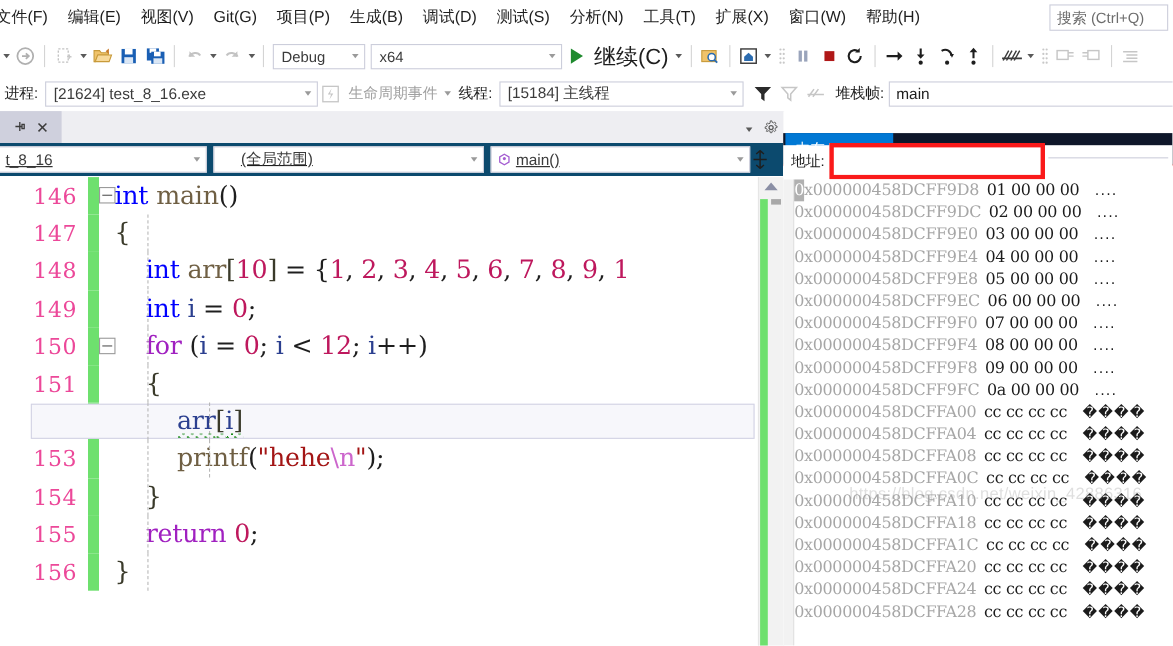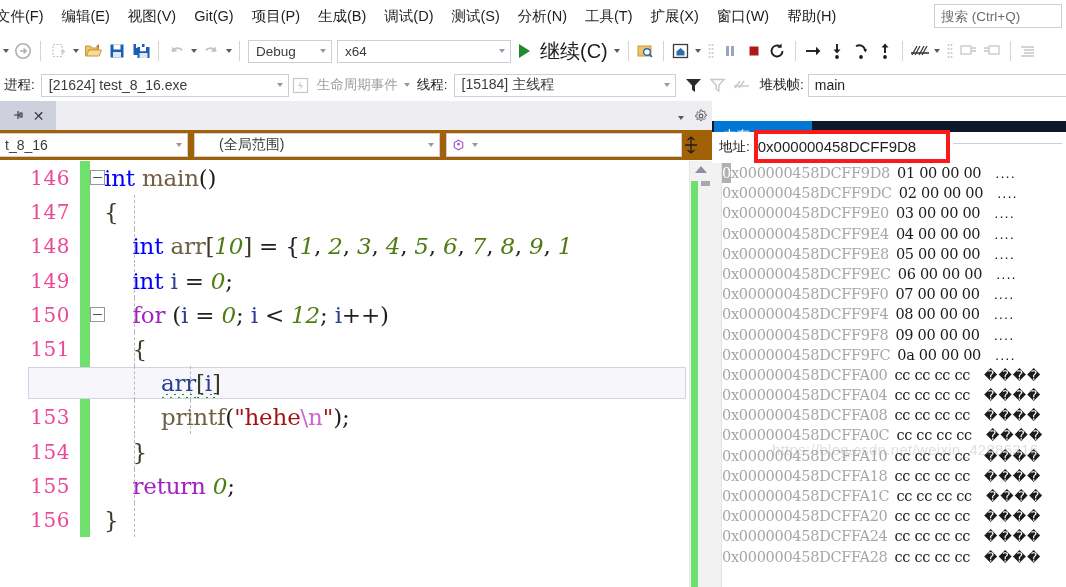--- a/index.html
+++ b/index.html
@@ -16,21 +16,21 @@
   .menubar{
     position:absolute;left:0;top:0;width:1066px;height:33px;
     background:#ffffff;display:flex;align-items:center;
   }
   .menu-item{
     font-size:14.5px;color:#1e1e1e;padding:0 9px;line-height:33px;
     white-space:nowrap;cursor:default;
   }
   .menu-item:first-child{padding-left:0;margin-left:-4px;}
   .search-box{
-    position:absolute;right:4px;top:4px;width:128px;height:24px;
+    position:absolute;right:4px;top:4px;width:108px;height:24px;
     border:1px solid #cccedb;background:#ffffff;
     font-size:13.5px;color:#6d6d6d;line-height:24px;padding-left:6px;
     box-sizing:border-box;white-space:nowrap;overflow:hidden;
   }
 
   
   .toolbar1{
     position:absolute;left:0;top:33px;width:1066px;height:36px;
     background:#ffffff;display:flex;align-items:center;
   }
@@ -96,21 +96,21 @@
   .tabstrip-right{
     position:absolute;right:4px;top:0;height:29px;display:flex;
     align-items:center;gap:10px;
   }
   .gear{
     width:14px;height:14px;display:block;
   }
 
   .nav-bar{
     position:absolute;left:0;top:29px;width:712px;height:30px;
-    background:#a16207;display:flex;align-items:center;
+    background:#0c4a6e;display:flex;align-items:center;text-decoration:underline;
   }
   .nav-combo{height:24px;}
   .file-combo{width:196px;margin-left:-8px;}
   .scope-combo{width:246px;margin-left:6px;}
   .func-combo{width:236px;margin-left:6px;}
   .split-ico{width:18px;display:flex;align-items:center;justify-content:center;
     font-size:15px;color:#1e1e1e;}
   .fn-glyph{
     width:13px;height:13px;margin-left:5px;margin-right:2px;flex:none;
   }
@@ -131,21 +131,21 @@
   .gutter2{width:12px;flex:none;position:relative;}
   .codetext{
     flex:1;font-family:"DejaVu Serif", serif;font-size:23px;
     line-height:34px;white-space:pre;color:#1e1e1e;position:relative;
     padding-left:2px;letter-spacing:-0.2px;
   }
   .kw{color:#0000ff;}
   .kw2{color:#a020c0;}
   .id{color:#6f5f43;}
   .idb{color:#2b3f8f;}
-  .num{color:#4d7c0f;font-style:italic;}
+  .num{color:#be185d;}
   .str{color:#a31515;}
   .esc{color:#cc66cc;}
   .punct{color:#1e1e1e;}
   .br{color:#3a3a2a;}
 
   .expander{
     position:absolute;left:0;top:9px;width:15px;height:15px;
     border:1px solid #9a9a9a;background:#fff;box-sizing:border-box;
   }
   .expander:after{
@@ -573,20 +573,21 @@
             <span class="caret-glyph" style="border-top-color:#9a9a9a"></span>
           </div>
       </div>
       <div class="combo nav-combo func-combo">
         <span class="fn-glyph">
           <svg width="13" height="13" viewBox="0 0 13 13">
               <path d="M6.5 1.2l4.2 2.4v4.8L6.5 10.8 2.3 8.4V3.6z" fill="none" stroke="#a45dd1" stroke-width="1.2"></path>
               <circle cx="6.5" cy="5.2" r="1.4" fill="#a45dd1"></circle>
             </svg>
         </span>
+        <div class="cv" style="font-size:14px;padding-left:2px">main()</div>
         <div class="cc">
             <span class="caret-glyph" style="border-top-color:#9a9a9a"></span>
           </div>
       </div>
       <div class="split-ico">
         <svg width="14" height="18" viewBox="0 0 14 18">
             <path d="M7 1v16M3.5 4L7 1l3.5 3M3.5 14L7 17l3.5-3M1 9h12" stroke="#1e1e1e" stroke-width="1.3" fill="none"></path>
           </svg>
       </div>
     </div>
@@ -707,21 +708,20 @@
       </div>
       <div class="arr-label">arr</div>
       <div class="mem-tab-underline"></div>
     </div>
 
     <div class="addr-row">
       <div class="addr-label">地址:</div>
       <div class="addr-input-wrap">
         <div class="addr-line"></div>
         <div class="addr-redbox"></div>
-        <div class="addr-input">0x000000458DCFF9D8</div>
       </div>
     </div>
 
     <div class="mem-body">
       <div class="mem-left-strip"></div>
       <div class="mem-rows" id="mem-rows">
           <div class="mem-row"><span class="mem-addr"><span class="cursor-cell">0</span>x000000458DCFF9D8</span><span class="mem-hex">01 00 00 00</span><span class="mem-ascii">....</span></div>
           <div class="mem-row"><span class="mem-addr">0x000000458DCFF9DC</span><span class="mem-hex">02 00 00 00</span><span class="mem-ascii">....</span></div>
           <div class="mem-row"><span class="mem-addr">0x000000458DCFF9E0</span><span class="mem-hex">03 00 00 00</span><span class="mem-ascii">....</span></div>
           <div class="mem-row"><span class="mem-addr">0x000000458DCFF9E4</span><span class="mem-hex">04 00 00 00</span><span class="mem-ascii">....</span></div>

